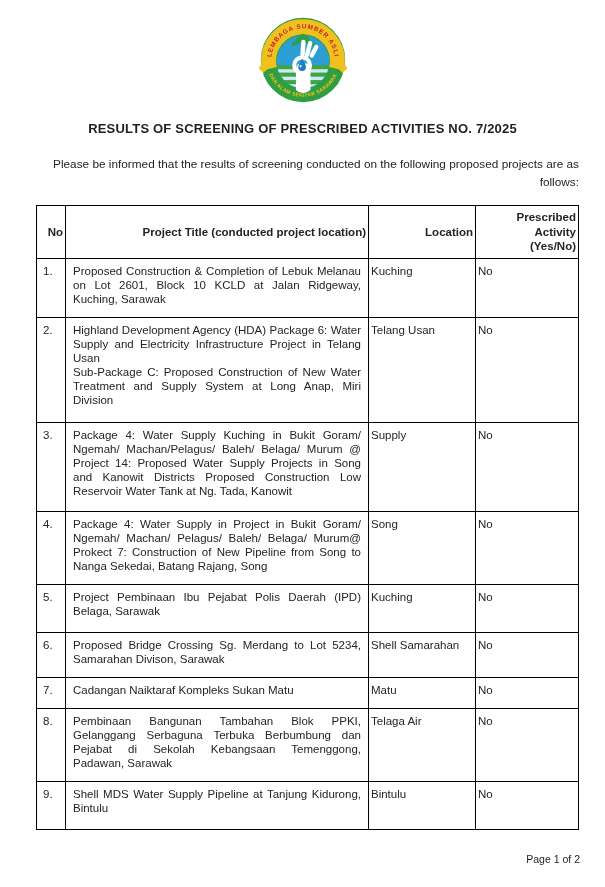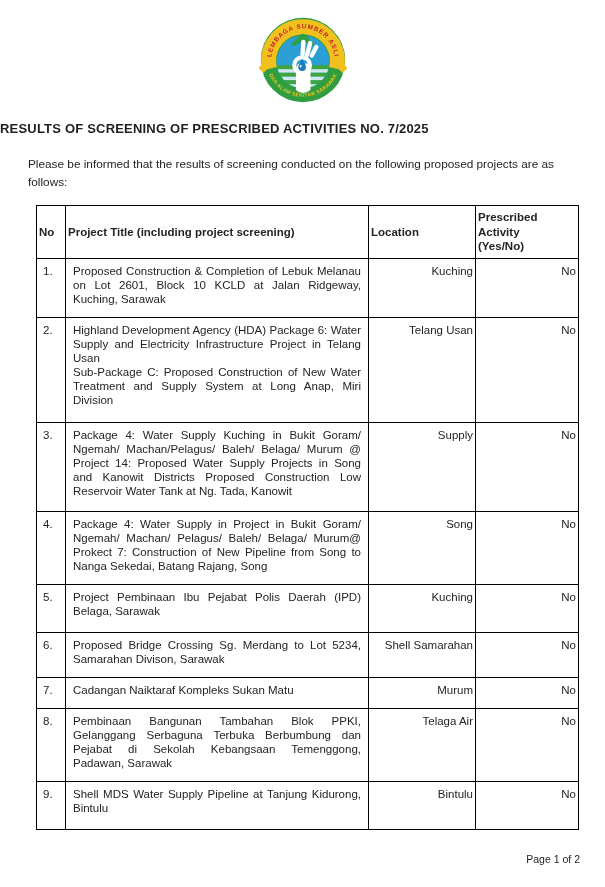--- a/index.html
+++ b/index.html
@@ -13,45 +13,46 @@
   }
   .page { position:absolute; inset:0; background:#ffffff; }
 
   .logo {
     position:absolute; top:16px; left:50%; transform:translateX(-50%);
     width:88px; height:88px;
   }
 
   .doc-title {
     position:absolute; top:121px; left:0; width:100%;
+    text-align:center;
     font-size:13px; font-weight:bold; letter-spacing:.2px;
     color:#1f1f1f;
   }
 
   .intro {
     position:absolute; top:155px; left:28px; width:551px;
-    font-size:11.8px; line-height:18px; color:#242424;
+    font-size:11.8px; line-height:18px; color:#242424;text-align:right;
   }
 
   table.results {
     position:absolute; top:205px; left:36px;
     width:542px;
     border-collapse:collapse; table-layout:fixed;
     font-size:11.5px; line-height:14px; color:#242424;
     border:1.5px solid #000;
   }
   th, td { border:1px solid #000; }
   th {
-    font-weight:bold; text-align:left; vertical-align:middle;
+    font-weight:bold; text-align:right; vertical-align:middle;
     padding:4px 2px; white-space:pre-line; line-height:14.5px;
   }
   td { vertical-align:top; padding:5px 7px 11px; }
   td.c-no { padding-left:6px; }
   td.c-title { text-align:justify; white-space:pre-line; }
-  td.c-loc, td.c-pa { text-align:right; padding-left:2px; padding-right:2px; }
+  td.c-loc, td.c-pa { text-align:left; padding-left:2px; padding-right:2px; }
 
   .footer {
     position:absolute; top:853px; right:25px;
     font-size:10.5px; color:#242424;
   }
 </style>
 </head>
 <body>
 
 <div class="page">
@@ -116,21 +117,21 @@
   <table class="results">
     <colgroup>
       <col style="width:29px">
       <col style="width:303px">
       <col style="width:107px">
       <col style="width:103px">
     </colgroup>
     <thead>
       <tr style="height:45px">
         <th>No</th>
-        <th>Project Title (including project screening)</th>
+        <th>Project Title (conducted project location)</th>
         <th>Location</th>
         <th>Prescribed Activity
 (Yes/No)</th>
       </tr>
     </thead>
     <tbody>
       <tr style="height:57px">
         <td class="c-no">1.</td>
         <td class="c-title">Proposed Construction &amp; Completion of Lebuk Melanau on Lot 2601, Block 10 KCLD at Jalan Ridgeway, Kuching, Sarawak</td>
         <td class="c-loc">Kuching</td>
@@ -163,21 +164,21 @@
       </tr>
       <tr style="height:44px">
         <td class="c-no">6.</td>
         <td class="c-title">Proposed Bridge Crossing Sg. Merdang to Lot 5234, Samarahan Divison, Sarawak</td>
         <td class="c-loc">Shell Samarahan</td>
         <td class="c-pa">No</td>
       </tr>
       <tr style="height:30px">
         <td class="c-no">7.</td>
         <td class="c-title">Cadangan Naiktaraf Kompleks Sukan Matu</td>
-        <td class="c-loc">Murum</td>
+        <td class="c-loc">Matu</td>
         <td class="c-pa">No</td>
       </tr>
       <tr style="height:72px">
         <td class="c-no">8.</td>
         <td class="c-title">Pembinaan Bangunan Tambahan Blok PPKI, Gelanggang Serbaguna Terbuka Berbumbung dan Pejabat di Sekolah Kebangsaan Temenggong, Padawan, Sarawak</td>
         <td class="c-loc">Telaga Air</td>
         <td class="c-pa">No</td>
       </tr>
       <tr style="height:48px">
         <td class="c-no">9.</td>

